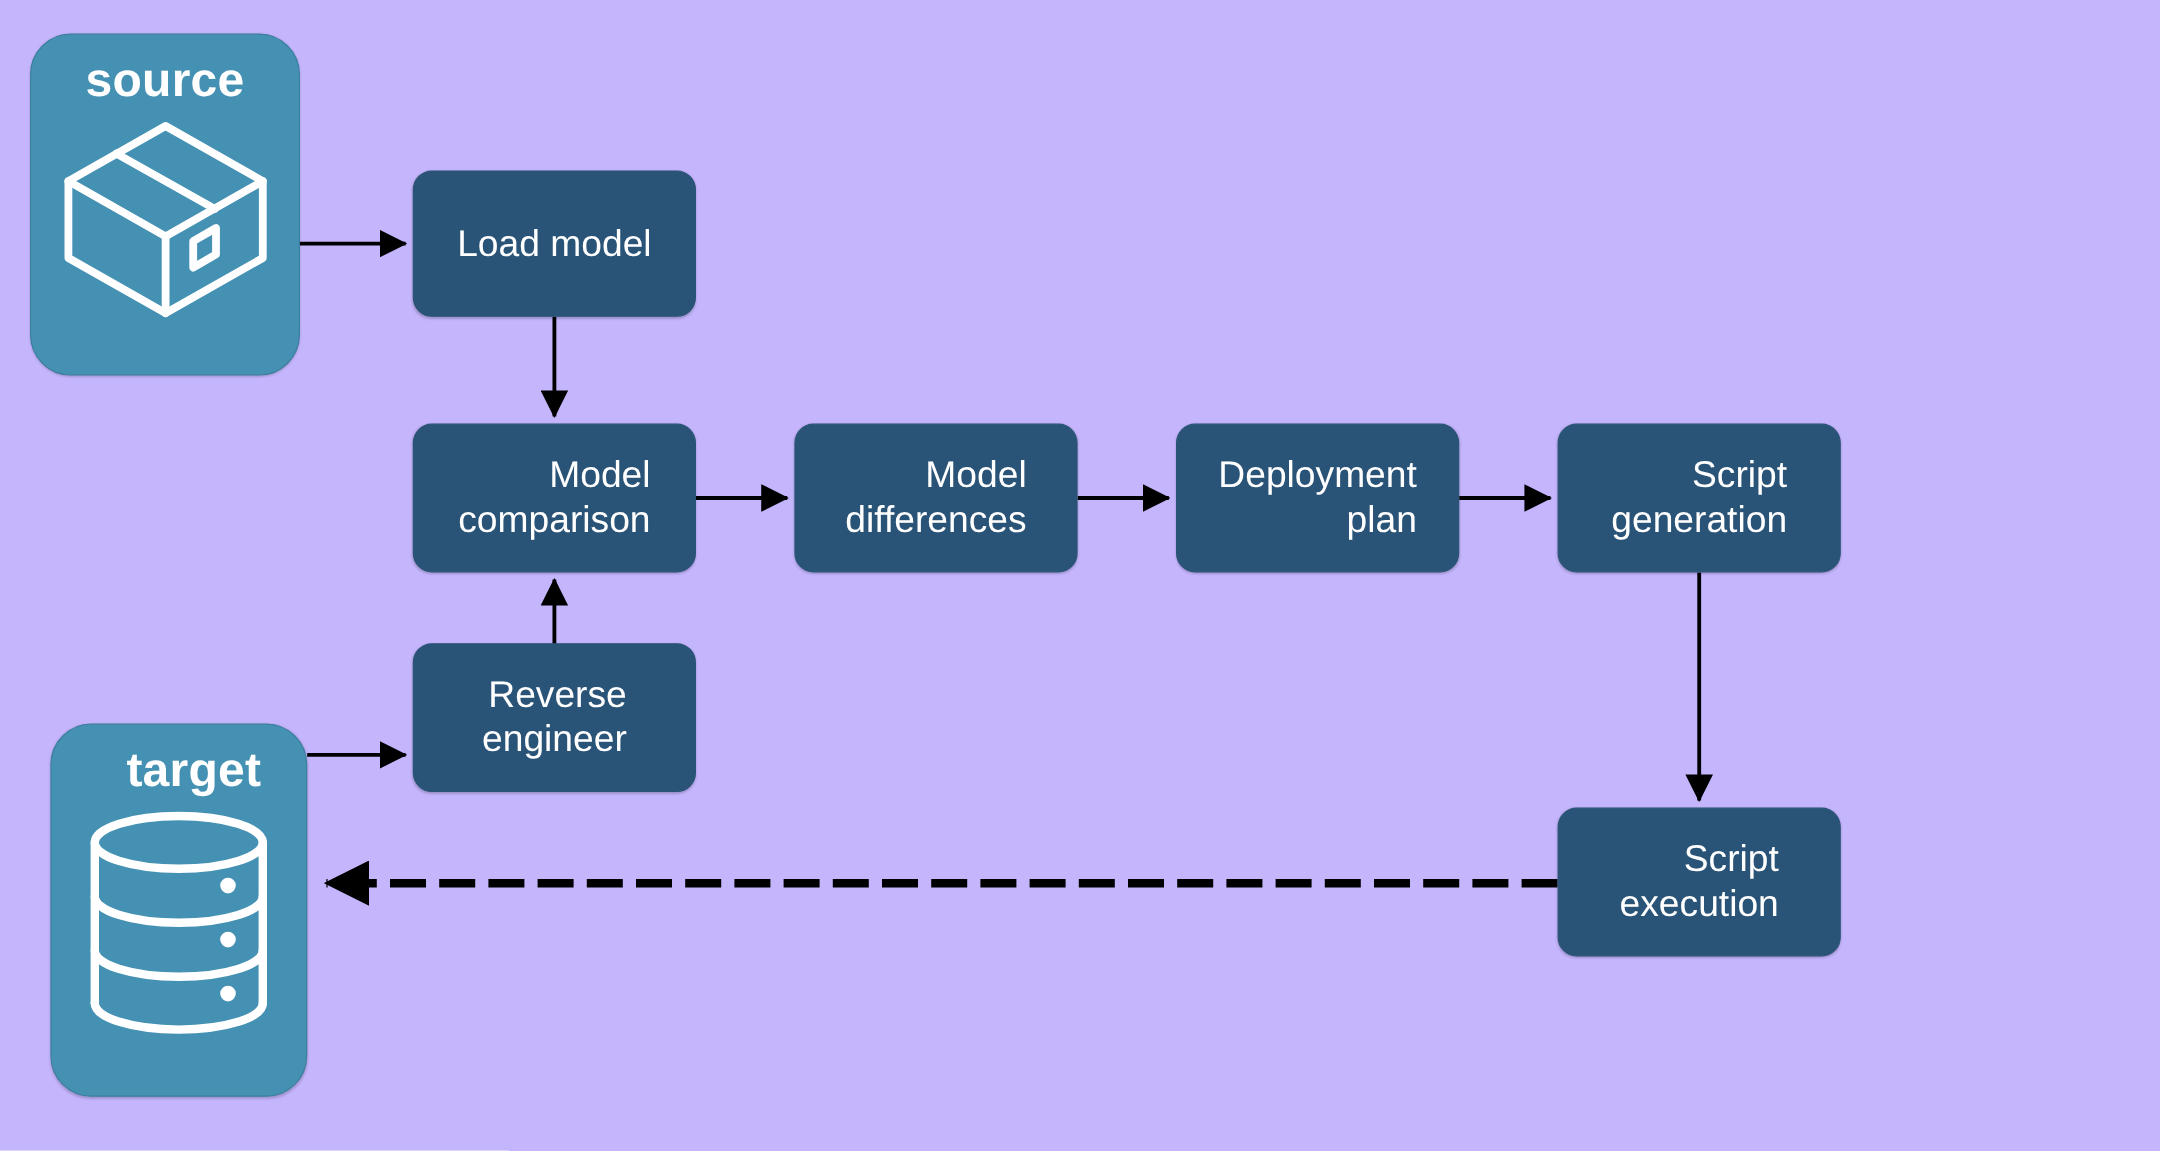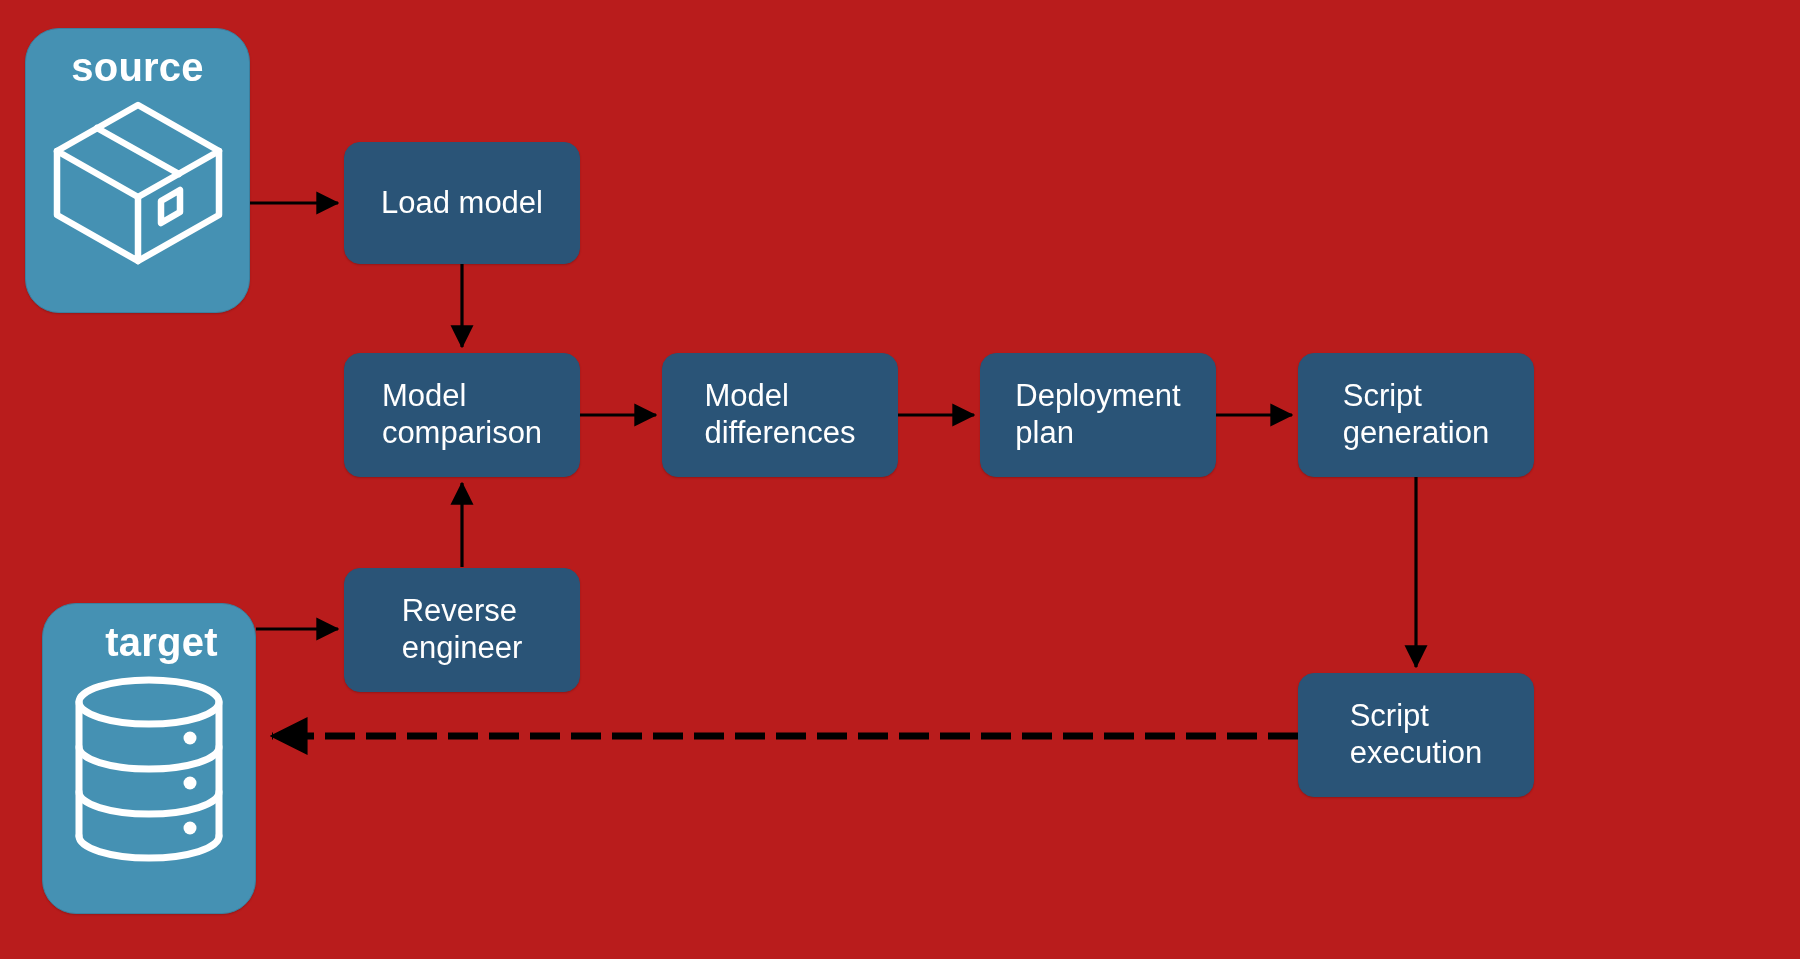--- a/index.html
+++ b/index.html
@@ -7,21 +7,21 @@
     padding: 0;
     background: #ffffff;
   }
   body {
     font-family: "Liberation Sans", sans-serif;
   }
   #canvas {
     position: relative;
     width: 1800px;
     height: 959px;
-    background: #b91c1c;
+    background: #c4b5fd;
     overflow: hidden;
   }
   .endpoint {
     position: absolute;
     border-radius: 34px;
     background: #4591b3;
     border: 1px solid #3c7f9e;
     box-shadow: 0 1px 2px rgba(0,0,0,0.18);
     display: flex;
     flex-direction: column;
@@ -47,21 +47,21 @@
     box-shadow: 0 1px 2px rgba(0,0,0,0.2);
     display: flex;
     align-items: center;
     justify-content: center;
     box-sizing: border-box;
   }
   .process-label {
     color: #ffffff;
     font-size: 31px;
     line-height: 1.18;
-    text-align: left;
+    text-align: right;
     white-space: pre-line;
     padding: 0 8px;
   }
   #edges {
     position: absolute;
     left: 0;
     top: 0;
     width: 1800px;
     height: 959px;
     pointer-events: none;
@@ -157,21 +157,21 @@
   <div class="process" style="left:980px; top:353px; width:236px; height:124px;">
     <span class="process-label">Deployment
 plan</span>
   </div>
 
   <div class="process" style="left:1298px; top:353px; width:236px; height:124px;">
     <span class="process-label">Script
 generation</span>
   </div>
 
-  <div class="process" style="left:344px; top:568px; width:236px; height:124px;">
+  <div class="process" style="left:344px; top:536px; width:236px; height:124px;">
     <span class="process-label">Reverse
 engineer</span>
   </div>
 
   <div class="process" style="left:1298px; top:673px; width:236px; height:124px;">
     <span class="process-label">Script
 execution</span>
   </div>
 
 </div>

